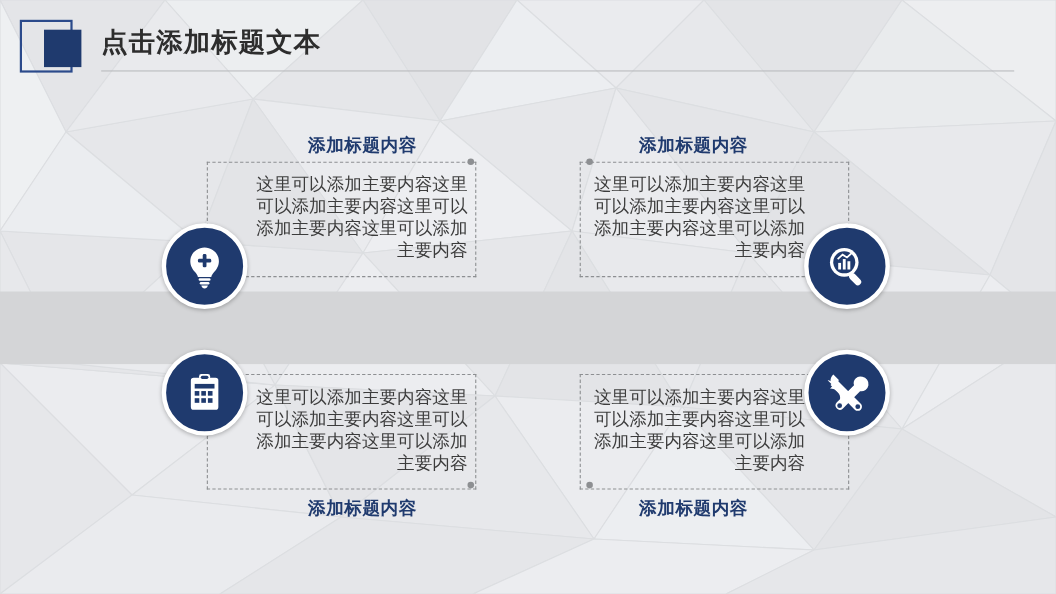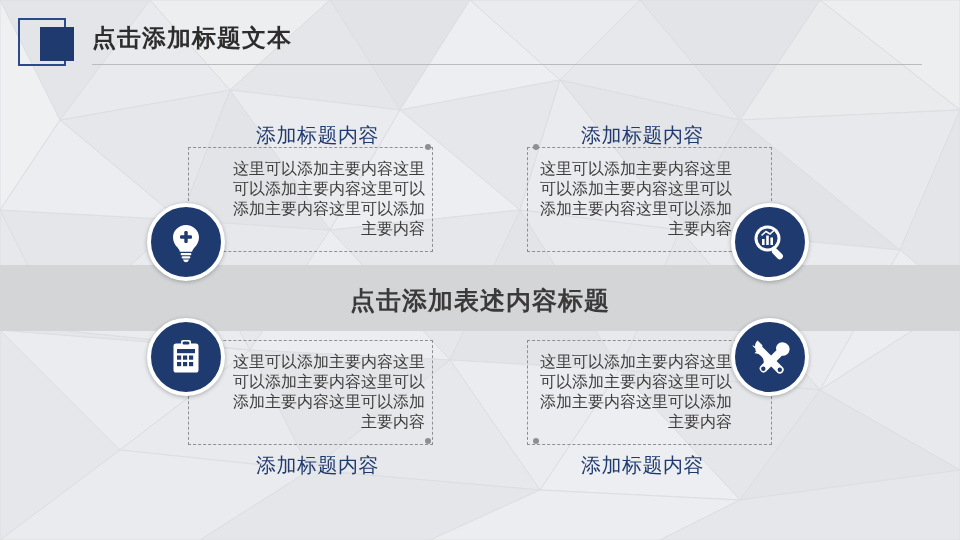--- a/index.html
+++ b/index.html
@@ -89,22 +89,22 @@
 
   .dot {
     position: absolute;
     width: 6px; height: 6px;
     border-radius: 50%;
     background: #8d8f92;
   }
   
   .q-title {
     position: absolute;
-    font-size: 20px;
-    font-weight: normal;
+    font-size: 16px;
+    font-weight: bold;
     color: #1f3a6e;
     width: 245px;
     letter-spacing: 0.5px;
   }
   .q-title.left { text-align: left; padding-left: 54px; box-sizing: border-box; }
   .q-title.right { text-align: right; padding-right: 54px; box-sizing: border-box; }
   .qt-tl { left: 188px; top: 122px; }
   .qt-tr { left: 527px; top: 122px; }
   .qt-bl { left: 188px; top: 452px; }
   .qt-br { left: 527px; top: 452px; }
@@ -202,21 +202,20 @@
   </svg>
 
   <div class="header">
     <div class="hdr-square-outline"></div>
     <div class="hdr-square-solid"></div>
     <div class="hdr-title">点击添加标题文本</div>
     <div class="hdr-rule"></div>
   </div>
 
   <div class="band"></div>
-  <div class="band-title">点击添加表述内容标题</div>
 
   <div class="dash-box dash-tl"></div>
   <div class="dash-box dash-tr"></div>
   <div class="dash-box dash-bl"></div>
   <div class="dash-box dash-br"></div>
 
   <div class="dot" style="left:425px; top:144px;"></div>
   <div class="dot" style="left:533px; top:144px;"></div>
   <div class="dot" style="left:425px; top:438px;"></div>
   <div class="dot" style="left:533px; top:438px;"></div>

